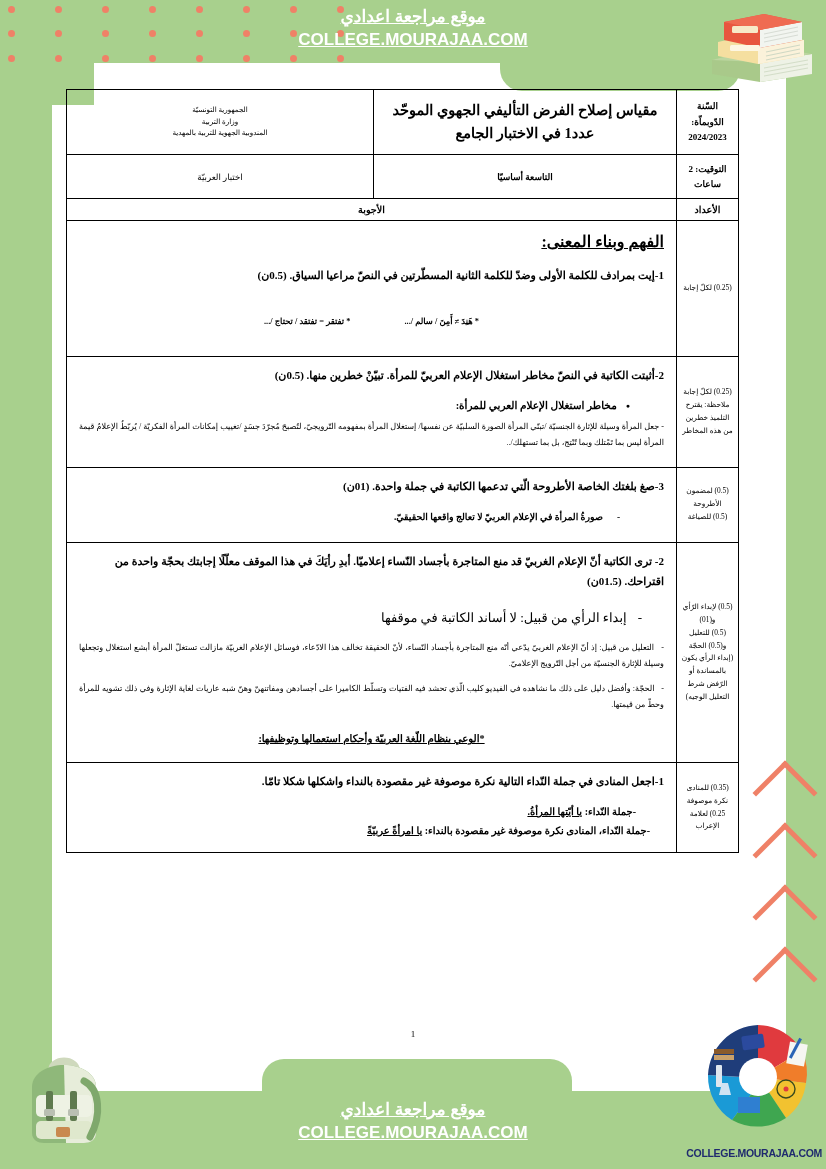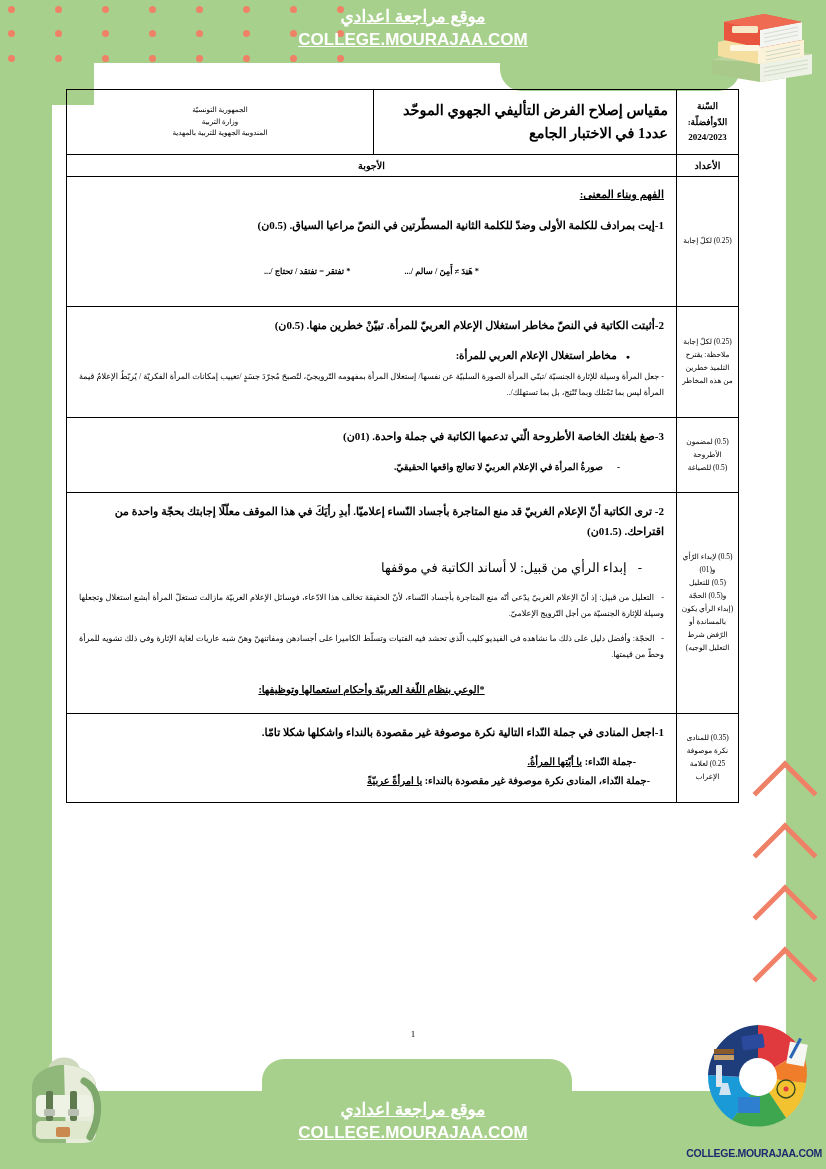--- a/index.html
+++ b/index.html
@@ -110,35 +110,35 @@
     width:672px; border-collapse:collapse;
     border:1.6px solid #000; table-layout:fixed;
   }
   table.exam td { border:1.2px solid #000; vertical-align:middle; }
 
   .c-marks { width:62px; }
   .c-mid   { width:303px; }
   .c-right { width:307px; }
 
   .hdr-min { font-size:7.2px; line-height:1.55; text-align:center; padding:6px 3px; }
-  .hdr-mid { font-size:14.5px; font-weight:bold; text-align:right; padding:9px 8px; line-height:1.6; }
+  .hdr-mid { font-size:14.5px; font-weight:bold; text-align:center; padding:9px 8px; line-height:1.6; }
   .hdr-yr  { font-size:9px; font-weight:bold; text-align:center; padding:6px 3px; line-height:1.7; }
   .hdr-sub { font-size:8.6px; text-align:center; padding:7px 4px; }
   .hdr-sub2{ font-size:9px; font-weight:bold; text-align:center; padding:7px 3px; line-height:1.6; }
 
   .colhead { font-size:9.6px; font-weight:bold; text-align:center; padding:5px 4px; }
 
   .body-cell { padding:8px 12px 10px 12px; text-align:right; }
   .marks-cell {
     padding:7px 3px; text-align:center; font-size:7.4px;
     line-height:1.75; vertical-align:top;
   }
 
   .sec-title {
-    font-size:11px; font-weight:bold; text-decoration:underline;
+    font-size:16px; font-weight:bold; text-decoration:underline;
     margin:3px 0 14px 0; text-align:right;
   }
   .q {
     font-size:11px; font-weight:bold; line-height:1.85;
     margin:0 0 14px 0; text-align:right;
   }
   .ans-inline {
     font-size:8.4px; font-weight:bold; margin:10px 0 4px 0;
     text-align:center; letter-spacing:0px;
   }
@@ -301,34 +301,39 @@
 <table class="exam">
   <colgroup>
         <col class="c-marks">
         <col class="c-mid">
         <col class="c-right">
       </colgroup>
 
   <tbody>
         <tr>
     <td class="hdr-yr">
-      <div>السّنة الدّوأفضلّة:</div>
+      <div>السّنة الدّوبماّة:</div>
       <div>2024/2023</div>
     </td>
     <td class="hdr-mid">
       <div>مقياس إصلاح الفرض التأليفي الجهوي الموحّد</div>
       <div>عدد1 في الاختبار الجامع</div>
     </td>
     <td class="hdr-min">
       <div>الجمهورية التونسيّة</div>
       <div>وزارة التربية</div>
       <div>المندوبية الجهوية للتربية بالمهدية</div>
     </td>
   </tr>
 
+  <tr>
+    <td class="hdr-sub2">التوقيت: 2 ساعات</td>
+    <td class="hdr-sub2">التاسعة أساسيّا</td>
+    <td class="hdr-sub">اختبار العربيّة</td>
+  </tr>
 
   <tr>
     <td class="colhead">الأعداد</td>
     <td class="colhead" colspan="2">الأجوبة</td>
   </tr>
 
   <tr>
     <td class="marks-cell">(0.25) لكلّ إجابة</td>
     <td class="body-cell" colspan="2">
       <div class="sec-title">الفهم وبناء المعنى:</div>

